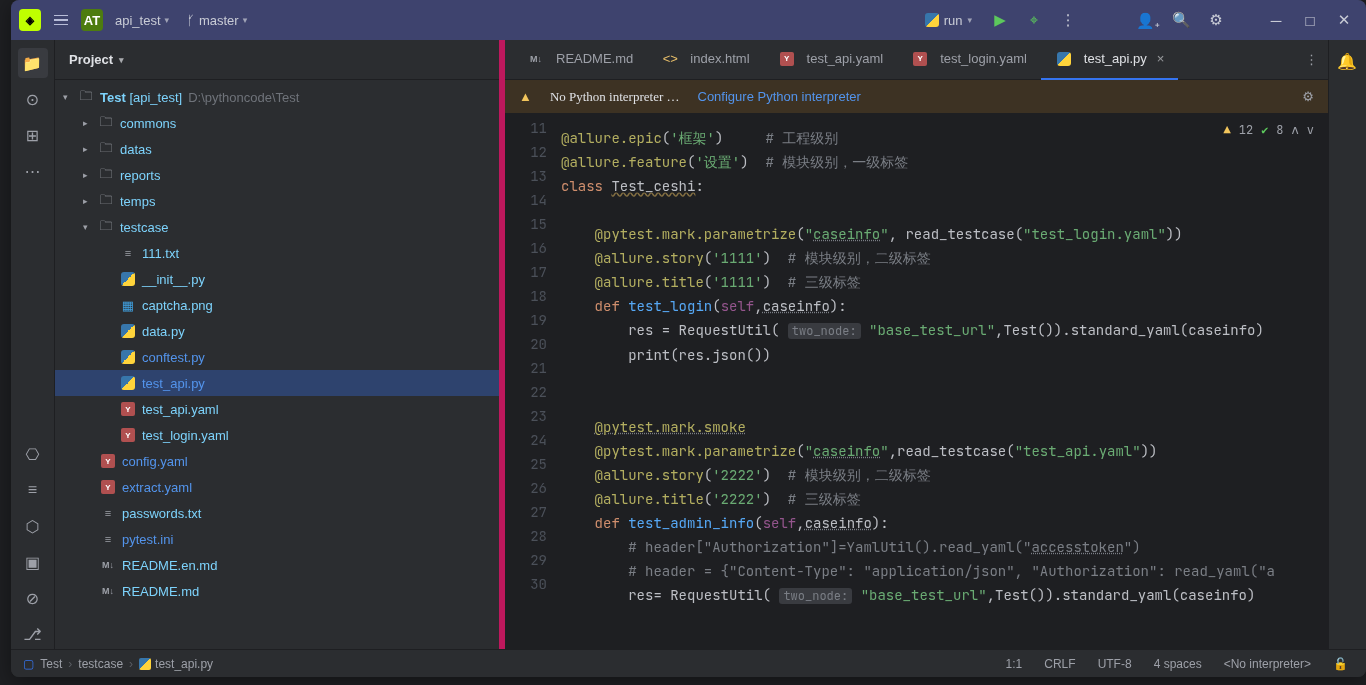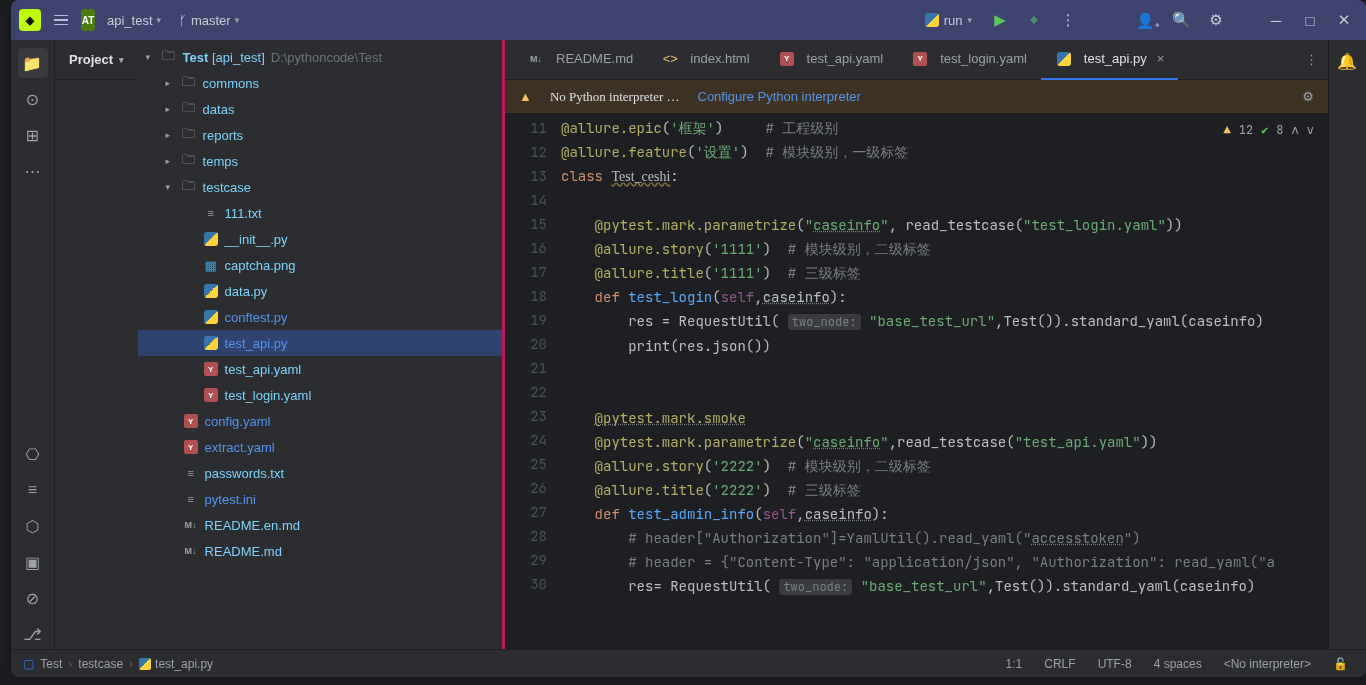--- a/index.html
+++ b/index.html
@@ -4,41 +4,41 @@
 <style>
 * { margin: 0; padding: 0; box-sizing: border-box; }
 body { font-family: -apple-system, "Segoe UI", sans-serif; background: #1e1f22; color: #bcbec4; font-size: 13px; overflow: hidden; width: 1366px; height: 685px; position: relative; }
 .window { width: 1355px; height: 677px; margin-left: 11px; background: #2b2d30; border-radius: 8px; overflow: hidden; display: flex; flex-direction: column; box-shadow: 0 4px 20px rgba(0,0,0,0.4); }
 
 
 .titlebar { height: 40px; background: #3e436e; display: flex; align-items: center; padding: 0 8px; gap: 6px; }
 .logo { width: 22px; height: 22px; background: #bfff00; border-radius: 4px; display: flex; align-items: center; justify-content: center; font-size: 11px; font-weight: bold; color: #000; }
 .burger { width: 28px; display: flex; flex-direction: column; gap: 3px; align-items: center; justify-content: center; cursor: pointer; }
 .burger span { width: 14px; height: 1.5px; background: #b8bdd8; }
-.proj-badge { width: 14px; height: 22px; background: #4d7c0f; border-radius: 4px; display: flex; align-items: center; justify-content: center; font-size: 10px; font-weight: bold; color: #fff; }
+.proj-badge { width: 22px; height: 22px; background: #4d7c0f; border-radius: 4px; display: flex; align-items: center; justify-content: center; font-size: 13px; font-weight: bold; color: #fff; }
 .tb-item { color: #c9ccd6; font-size: 13px; padding: 4px 6px; cursor: pointer; display: flex; align-items: center; gap: 4px; }
 .chev { font-size: 9px; opacity: 0.7; }
 .tb-spacer { flex: 1; }
 .tb-icon { width: 28px; height: 28px; display: flex; align-items: center; justify-content: center; cursor: pointer; color: #c9ccd6; font-size: 15px; }
 .run-py { display: flex; align-items: center; gap: 5px; padding: 4px 8px; text-align: center; }
 .py-icon { width: 14px; height: 14px; border-radius: 3px; background: linear-gradient(135deg,#3776ab 50%,#ffd43b 50%); }
 .play { color: #5cc85c; }
 .bug { color: #5cc85c; }
 
 
 .main { flex: 1; display: flex; overflow: hidden; }
 
 
 .iconbar { width: 44px; background: #2b2d30; display: flex; flex-direction: column; align-items: center; padding-top: 8px; gap: 6px; border-right: 1px solid #1e1f22; }
 .iconbar .ib { width: 30px; height: 30px; display: flex; align-items: center; justify-content: center; color: #9da0a8; cursor: pointer; border-radius: 4px; font-size: 16px; }
 .ib.active { background: #393b40; }
 .ib-spacer { flex: 1; }
 
 
-.project-panel { width: 450px; background: #2b2d30; display: flex; border-right: 3px solid #be185d; }
+.project-panel { width: 450px; background: #2b2d30; display: flex; flex-direction: column; border-right: 6px solid #be185d; }
 .pp-header { height: 40px; display: flex; align-items: center; padding: 0 14px; font-weight: 600; font-size: 13px; color: #dfe1e5; border-bottom: 1px solid #1e1f22; }
 .pp-header .chev { margin-left: 6px; }
 .tree { flex: 1; overflow-y: auto; padding: 4px 0; }
 .tree-row { height: 26px; display: flex; align-items: center; padding-left: 14px; cursor: pointer; font-size: 13px; white-space: nowrap; }
 .tree-row.selected { background: #2e436e; }
 .tree-arrow { width: 14px; font-size: 9px; color: #9da0a8; }
 .tree-icon { width: 18px; height: 16px; display: inline-flex; align-items: center; justify-content: center; margin-right: 5px; font-size: 13px; }
 .fi-folder { color: #9da0a8; }
 .fi-py { width: 14px; height: 14px; border-radius: 3px; background: linear-gradient(135deg,#3776ab 50%,#ffd43b 50%); }
 .fi-yaml { width: 14px; height: 14px; background: #b05050; border-radius: 2px; font-size: 8px; color: #fff; display: flex; align-items: center; justify-content: center; font-weight: bold; }
@@ -60,29 +60,29 @@
 
 .banner { height: 34px; background: #3d3223; display: flex; align-items: center; padding: 0 14px; gap: 18px; font-size: 13px; border-bottom: 1px solid #1e1f22; }
 .banner .warn { color: #f2c55c; }
 .banner .msg { color: #dfe1e5; white-space: nowrap; overflow: hidden; text-overflow: ellipsis; font-family: Liberation Serif, serif; }
 .banner .link { color: #5394ec; cursor: pointer; white-space: nowrap; }
 .banner .gear { margin-left: auto; color: #9da0a8; cursor: pointer; }
 
 
 .code-wrap { flex: 1; display: flex; overflow: hidden; position: relative; font-family: "JetBrains Mono", Consolas, monospace; font-size: 14px; line-height: 24px; }
 .gutter { width: 56px; text-align: right; padding-right: 14px; color: #4b5059; user-select: none; padding-top: 2px; }
-.code { flex: 1; padding-top: 2px; white-space: pre; overflow: hidden; }
+.code { flex: 1; padding-top: 12px; white-space: pre; overflow: hidden; }
 .code-meta { position: absolute; top: 4px; right: 14px; display: flex; gap: 8px; font-size: 12px; color: #9da0a8; align-items: center; }
 .code-meta .w { color: #f2c55c; }
 .code-meta .c { color: #5cc85c; }
 .tok-dec { color: #b3ae60; }
 .tok-str { color: #6aab73; }
 .tok-com { color: #7a7e85; }
 .tok-kw { color: #cf8e6d; }
-.tok-cls { color: #bcbec4; font-family: Liberation Serif, serif; }
+.tok-cls { color: #bcbec4; }
 .tok-fn { color: #56a8f5; }
 .tok-self { color: #94558d; }
 .tok-param { color: #bcbec4; }
 .tok-hint { background: #393b40; color: #7a7e85; padding: 0 4px; border-radius: 3px; font-size: 12px; }
 .underline { text-decoration: underline dotted #7a7e85; }
 .wavy { text-decoration: underline wavy #857042; }
 
 
 .bellbar { width: 38px; background: #2b2d30; border-left: 1px solid #1e1f22; display: flex; justify-content: center; padding-top: 12px; }
 .bell { color: #9da0a8; font-size: 16px; cursor: pointer; }

